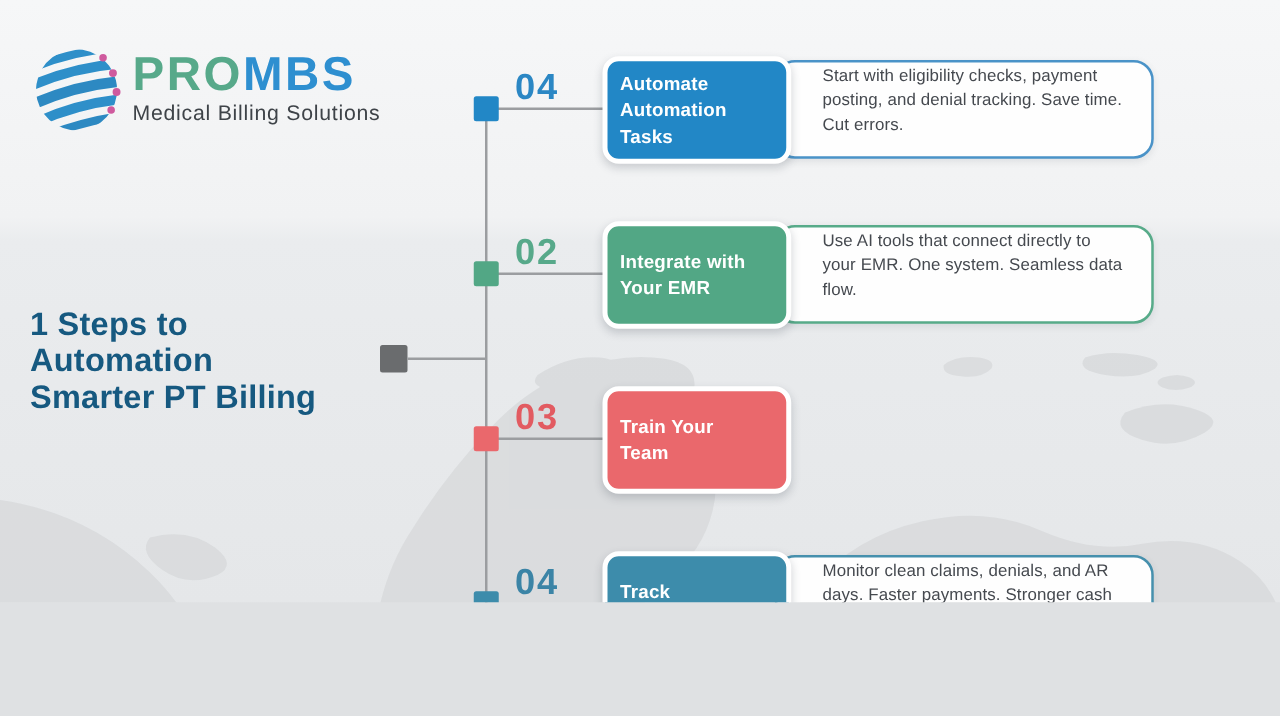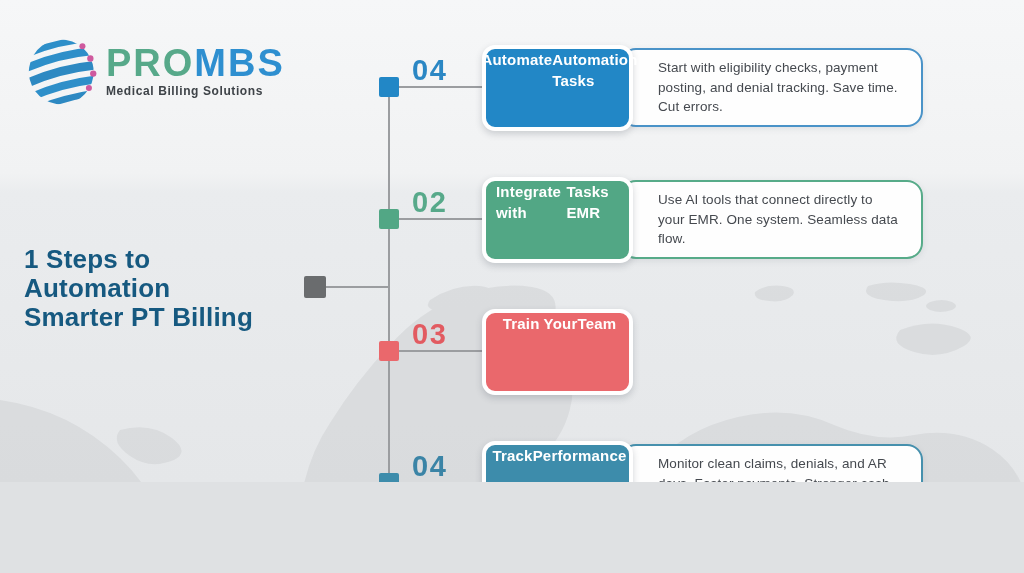--- a/index.html
+++ b/index.html
@@ -17,21 +17,21 @@
   
   .map-svg { position: absolute; left: 0; top: 0; width: 1024px; height: 573px; }
 
   
   .logo { position: absolute; left: 26px; top: 34px; display: flex; align-items: center; }
   .logo-globe { width: 74px; height: 72px; }
   .logo-text { margin-left: 6px; }
   .logo-name { font-size: 38px; font-weight: 800; letter-spacing: 2px; line-height: 40px; }
   .logo-name .pro { color: #57a98a; }
   .logo-name .mbs { color: #2e8fd0; }
-  .logo-tagline { font-size: 12px; color: #3e4348; letter-spacing: 0.6px; margin-top: 1px; font-weight: bold; }
+  .logo-tagline { font-size: 17px; color: #3e4348; letter-spacing: 0.6px; margin-top: 1px; }
 
   
   .main-title {
     position: absolute; left: 24px; top: 245px;
     font-size: 26px; font-weight: 800; line-height: 29px;
     color: #165980; letter-spacing: 0.2px;
   }
 
   
   .title-node {
@@ -70,36 +70,36 @@
     color: var(--num-color); z-index: 2;
   }
 
   .step-desc-card {
     position: absolute; left: 620px; top: 3px;
     width: 303px; height: 79px;
     background: #fefefe;
     border: 2px solid var(--border-color);
     border-radius: 16px;
     box-shadow: 0 2px 6px rgba(60,70,80,0.10);
-    display: flex; align-items: center;
-    padding: 6px 22px 6px 36px;
+    display: flex; align-items: flex-end;
+    padding: 6px 22px 16px 36px;
     z-index: 1;
   }
   .step-desc-card p {
     font-size: 13.5px; line-height: 19.5px; color: #45494f; letter-spacing: 0.1px;
   }
 
   .step-label-card {
     position: absolute; left: 482px; top: 0;
     width: 151px; height: 86px;
     background: var(--accent);
     border: 4px solid #ffffff;
     border-radius: 13px;
     box-shadow: 0 3px 7px rgba(60,70,80,0.22);
-    display: flex; justify-content: center;
+    display: flex; flex-direction: column; justify-content: center;
     padding-left: 10px; padding-right: 6px;
     z-index: 2;
   }
   .step-label-card span {
     color: #ffffff; font-weight: 700; font-size: 15px; line-height: 21px;
     letter-spacing: 0.2px;
   }
 </style>
 </head>
 <body>
@@ -179,21 +179,21 @@
 
   <div class="step step-2" style="--accent: #52a785; --num-color: #57a98a; --border-color: #57ab89;">
     <div class="step-hline"></div>
     <div class="step-node"></div>
     <div class="step-number">02</div>
     <div class="step-desc-card">
       <p>Use AI tools that connect directly to your EMR. One system. Seamless data flow.</p>
     </div>
     <div class="step-label-card">
       <span>Integrate with</span>
-      <span>Tasks EMR</span>
+      <span>Your EMR</span>
     </div>
   </div>
 
   <div class="step step-3" style="--accent: #ea686c; --num-color: #e25b61; --border-color: #e5767a;">
     <div class="step-hline"></div>
     <div class="step-node"></div>
     <div class="step-number">03</div>
     <div class="step-label-card">
       <span>Train Your</span>
       <span>Team</span>

